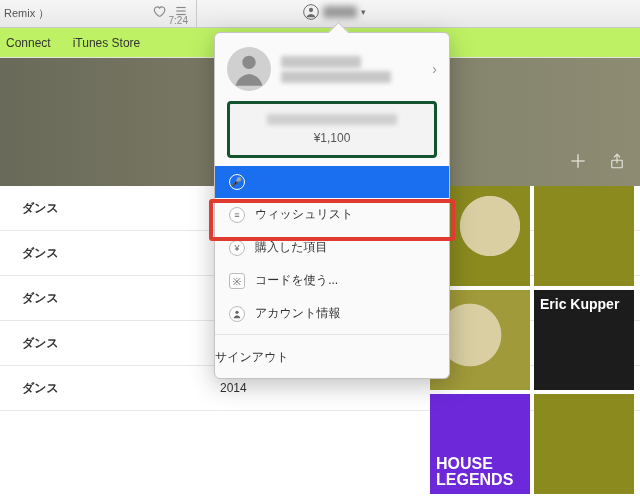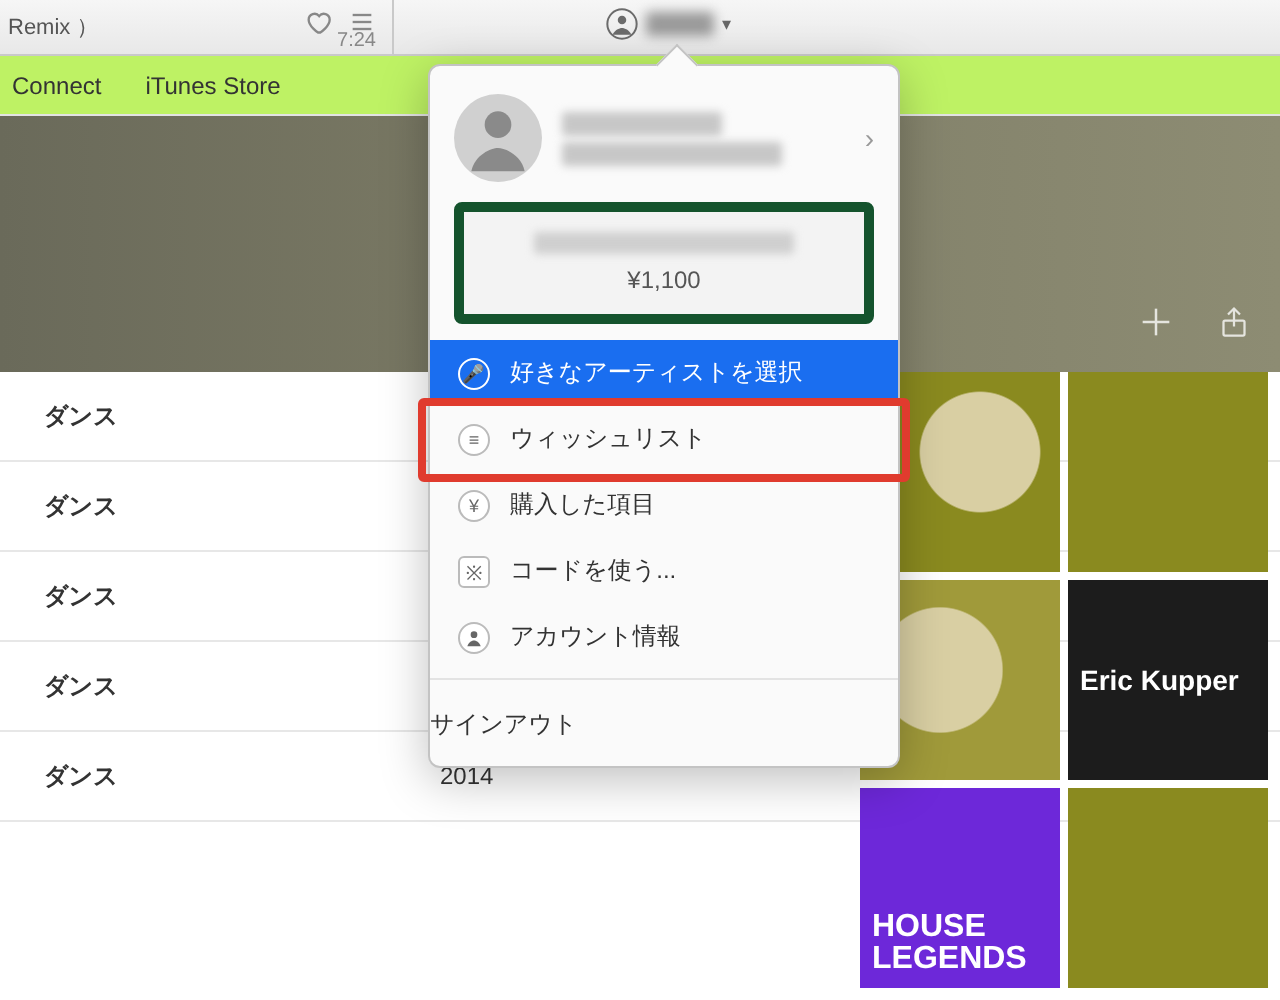--- a/index.html
+++ b/index.html
@@ -27,38 +27,38 @@
   .banner-actions { position:absolute; right:14px; bottom:10px; display:flex; gap:20px; color:#e5e5df; font-size:18px;}
 
   
   .list { }
   .row { height:45px; border-bottom:1px solid #e7e7e7; display:flex; align-items:center; font-size:12px; color:#333;}
   .row .c1 { width:220px; padding-left:22px; font-weight:600;}
   .row .c2 { width:90px; text-align:left;}
 
   
   .grid { position:absolute; left:430px; top:186px; width:210px; display:grid; grid-template-columns: repeat(2, 100px); grid-auto-rows:100px; gap:4px;}
-  .tile { background:#222; color:#fff; font-size:10px; display:flex; align-items:center; padding:6px; position:relative; overflow:hidden;}
+  .tile { background:#222; color:#fff; font-size:10px; display:flex; align-items:flex-start; padding:6px; position:relative; overflow:hidden;}
   .tile.olive { background:#8a8a1f; }
   .tile.face1 { background: radial-gradient(circle at 60% 40%, #d9cfa3 0 35%, #8a8a1f 36% 100%);}
   .tile.face2 { background: radial-gradient(circle at 40% 45%, #d9cfa3 0 38%, #a09a3a 39% 100%);}
   .tile .big { font-size:16px; font-weight:700; line-height:1;}
   .tile .lbl { font-weight:700; font-size:14px;}
 
   
   .popover { position:absolute; left:214px; top:32px; width:236px; background:#fafafa; border:1px solid #c3c3c3; border-radius:6px; box-shadow:0 6px 24px rgba(0,0,0,.25); padding-bottom:4px;}
   .popover::before { content:""; position:absolute; top:-8px; left:116px; width:14px; height:14px; background:#fafafa; border-left:1px solid #c3c3c3; border-top:1px solid #c3c3c3; transform:rotate(45deg);}
   .po-head { display:flex; align-items:center; gap:10px; padding:14px 12px 10px;}
   .avatar { width:44px; height:44px; border-radius:50%; background:#d0d0d0; display:flex; align-items:center; justify-content:center;}
   .avatar svg { fill:#8a8a8a;}
   .po-name { flex:1;}
   .po-name .l1, .po-name .l2 { height:12px; background:#c7c7c7; border-radius:2px; filter:blur(2px); margin:3px 0;}
   .po-name .l1 { width:80px;} .po-name .l2 { width:110px;}
   .chev { color:#999; font-size:14px;}
-  .po-card { margin:0 12px 8px; border:5px solid #14532d; background:#f3f3f3; border-radius:4px; padding:10px 8px; text-align:center;}
+  .po-card { margin:0 12px 8px; border:3px solid #14532d; background:#f3f3f3; border-radius:4px; padding:10px 8px; text-align:center;}
   .po-card .bl { height:11px; background:#cfcfcf; filter:blur(2px); width:130px; margin:0 auto 6px; border-radius:2px;}
   .po-card .price { font-size:12px; color:#555;}
   .po-list {}
   .po-item { display:flex; align-items:center; gap:10px; padding:8px 14px; font-size:12px; color:#333;}
   .po-item .ic { width:16px; height:16px; display:flex; align-items:center; justify-content:center; color:#666; border:1px solid #bbb; border-radius:50%; font-size:9px; background:#fff;}
   .po-item .ic.sq { border-radius:3px; font-size:10px;}
   .po-item.sel { background:#1a6ef0; color:#fff;}
   .po-item.sel .ic { border-color:#fff; color:#fff; background:transparent;}
   .po-sep { height:1px; background:#e3e3e3; margin:4px 0;}
   .po-signout { font-size:12px; color:#333; padding:10px 0 8px;}
@@ -170,21 +170,20 @@
     </div>
     <span class="chev">›</span>
   </div>
   <div class="po-card">
     <div class="bl"></div>
     <div class="price">¥1,100</div>
   </div>
   <div class="po-list">
     <div class="po-item sel">
       <span class="ic">🎤</span>
-      <span>好きなアーティストを選択</span>
     </div>
     <div class="po-item">
       <span class="ic">≡</span>
       <span>ウィッシュリスト</span>
     </div>
     <div class="po-item">
       <span class="ic">¥</span>
       <span>購入した項目</span>
     </div>
     <div class="po-item">

